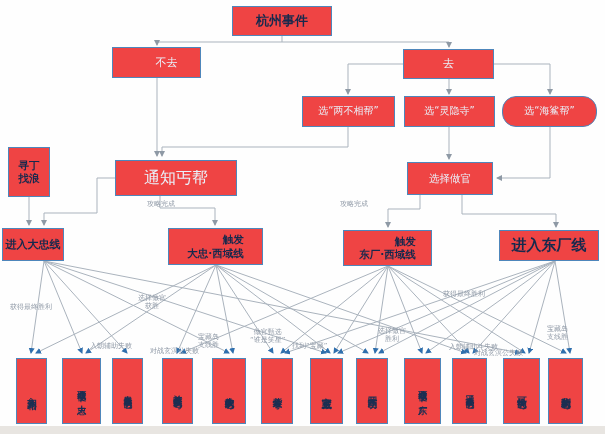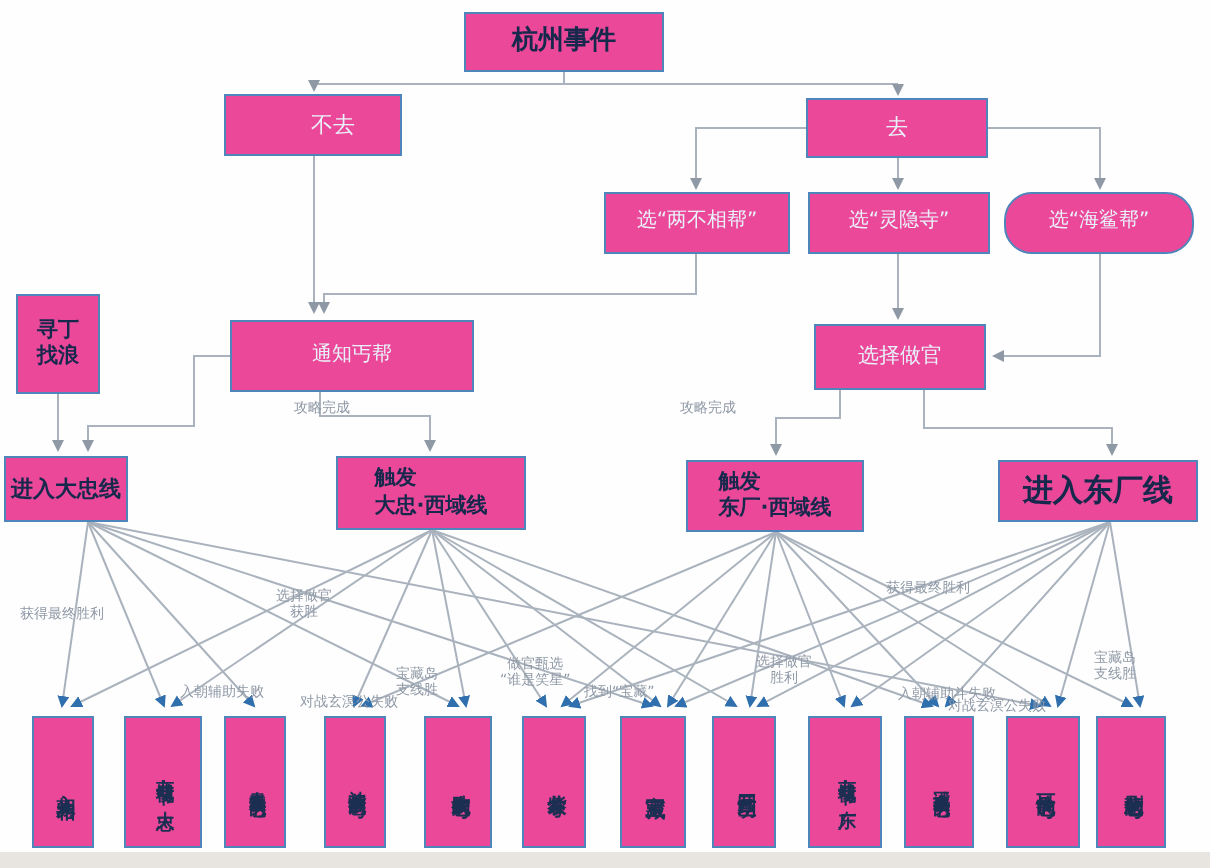--- a/index.html
+++ b/index.html
@@ -4,22 +4,22 @@
 <style>
   html,body{margin:0;padding:0;background:#fff;}
   .canvas{
     position:relative;width:605px;height:434px;background:#fefefe;
     overflow:hidden;font-family:"DejaVu Sans","Liberation Sans",sans-serif;
   }
   #edge-layer{position:absolute;left:0;top:0;z-index:1;}
   .edge{fill:none;stroke:#aab3bd;stroke-width:1;}
   .node{
     position:absolute;z-index:2;display:flex;align-items:center;justify-content:center;
-    background:#ec4899;border:1px solid #4e86bb;box-sizing:border-box;
-    text-align:left;white-space:pre-line;line-height:1.25;
+    background:#ef4444;border:1px solid #4e86bb;box-sizing:border-box;
+    text-align:right;white-space:pre-line;line-height:1.25;
   }
   .node.dark{color:#16294d;}
   .node.light{color:#e9f1fa;}
   .node.bold{font-weight:bold;}
   .node.v{
     writing-mode:vertical-rl;text-orientation:upright;
     font-weight:600;color:#1b2f52;letter-spacing:1px;line-height:1.15;
   }
   .edge-label{
     position:absolute;z-index:3;font-size:7px;color:#8f99a6;
@@ -90,21 +90,21 @@
     </svg>
   <div id="nodes">
       <div class="node dark bold" style="left: 232px; top: 6px; width: 100px; height: 30px; font-size: 13px;">杭州事件</div>
       <div class="node light" style="left: 112px; top: 47px; width: 89px; height: 31px; font-size: 11px; padding-left: 20px;">不去</div>
       <div class="node light" style="left: 403px; top: 49px; width: 91px; height: 30px; font-size: 11px;">去</div>
       <div class="node light" style="left: 302px; top: 96px; width: 93px; height: 31px; font-size: 10px;">选“两不相帮”</div>
       <div class="node light" style="left: 404px; top: 96px; width: 91px; height: 31px; font-size: 10px;">选“灵隐寺”</div>
       <div class="node light" style="left: 502px; top: 96px; width: 95px; height: 31px; font-size: 10px; border-radius: 14px;">选“海鲨帮”</div>
       <div class="node dark bold" style="left: 8px; top: 147px; width: 42px; height: 50px; font-size: 10.5px;">寻丁
 找浪</div>
-      <div class="node light" style="left: 115px; top: 160px; width: 122px; height: 36px; font-size: 10px;">通知丐帮</div>
+      <div class="node light" style="left: 115px; top: 160px; width: 122px; height: 36px; font-size: 16px;">通知丐帮</div>
       <div class="node light" style="left: 407px; top: 162px; width: 86px; height: 33px; font-size: 10.5px;">选择做官</div>
       <div class="node dark bold" style="left: 2px; top: 228px; width: 62px; height: 33px; font-size: 11px;">进入大忠线</div>
       <div class="node dark bold" style="left: 168px; top: 228px; width: 95px; height: 37px; font-size: 10.5px;">触发
 大忠·西域线</div>
       <div class="node dark bold" style="left: 343px; top: 230px; width: 89px; height: 36px; font-size: 10.5px;">触发
 东厂·西域线</div>
       <div class="node dark bold" style="left: 499px; top: 230px; width: 100px; height: 31px; font-size: 15px;">进入东厂线</div>
       <div class="node v" style="left: 16px; top: 358px; width: 31px; height: 66px; font-size: 9.5px;">入朝为相</div>
       <div class="node v" style="left: 62px; top: 358px; width: 39px; height: 66px; font-size: 9px;">西域使节·大忠</div>
       <div class="node v" style="left: 112px; top: 358px; width: 31px; height: 66px; font-size: 8.5px;">皇帝喜欢的乞丐</div>

